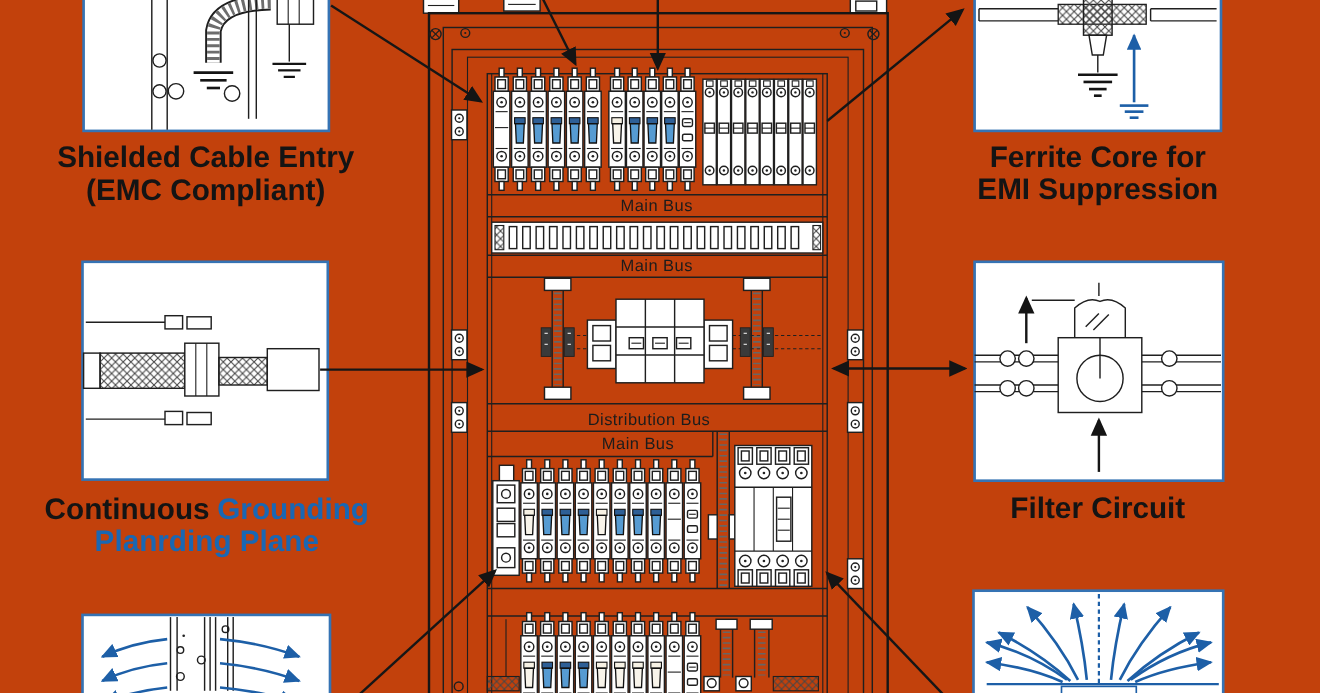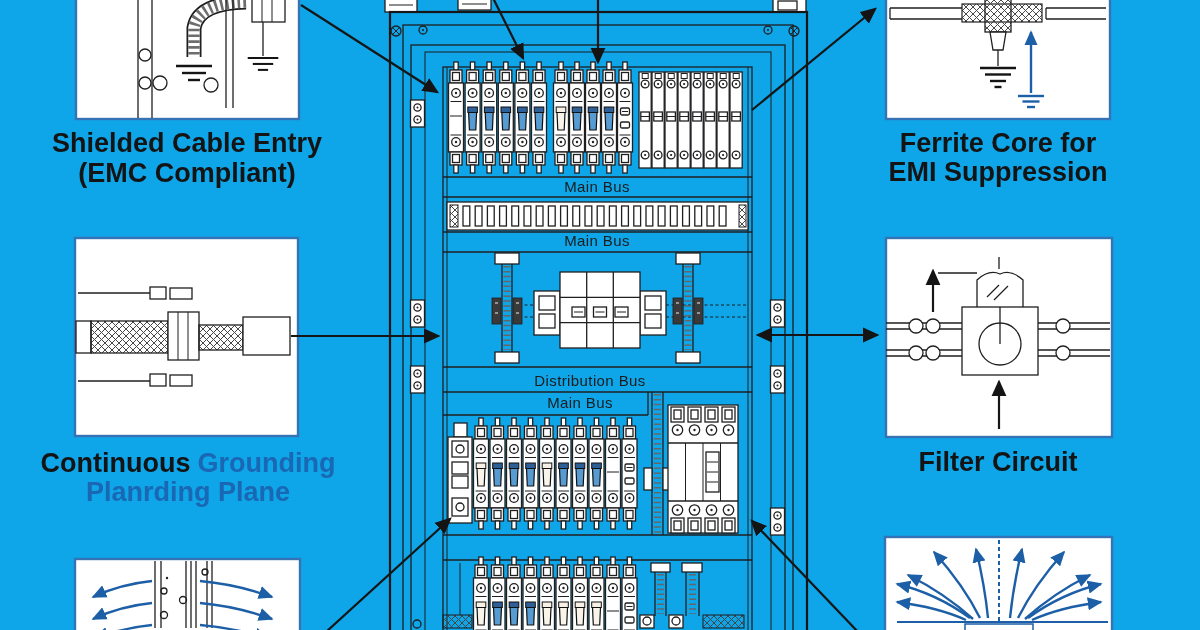--- a/index.html
+++ b/index.html
@@ -1,16 +1,16 @@
 <!DOCTYPE html>
 <html><head>
 <meta charset="utf-8">
 <style>
   html,body{margin:0;padding:0;background:#fff;}
-  .stage{position:relative;width:1200px;height:630px;background:#0ea5e9;overflow:hidden;
+  .stage{position:relative;width:1200px;height:630px;background:#c2410c;overflow:hidden;
          font-family:"Liberation Sans",sans-serif;}
   svg{display:block}
   
   .ln{fill:#ffffff;stroke:#1f1f1f;stroke-width:1.3}
   .st{fill:none;stroke:#1f1f1f;stroke-width:1.3}
   .stt{fill:none;stroke:#1f1f1f;stroke-width:1}
   .st2{fill:none;stroke:#161616;stroke-width:2.2}
   .dot{fill:#222;stroke:none}
   .dk{fill:#3a3a3a;stroke:#1f1f1f;stroke-width:.8}
   .box{fill:#ffffff;stroke:#3573b4;stroke-width:2.4}

